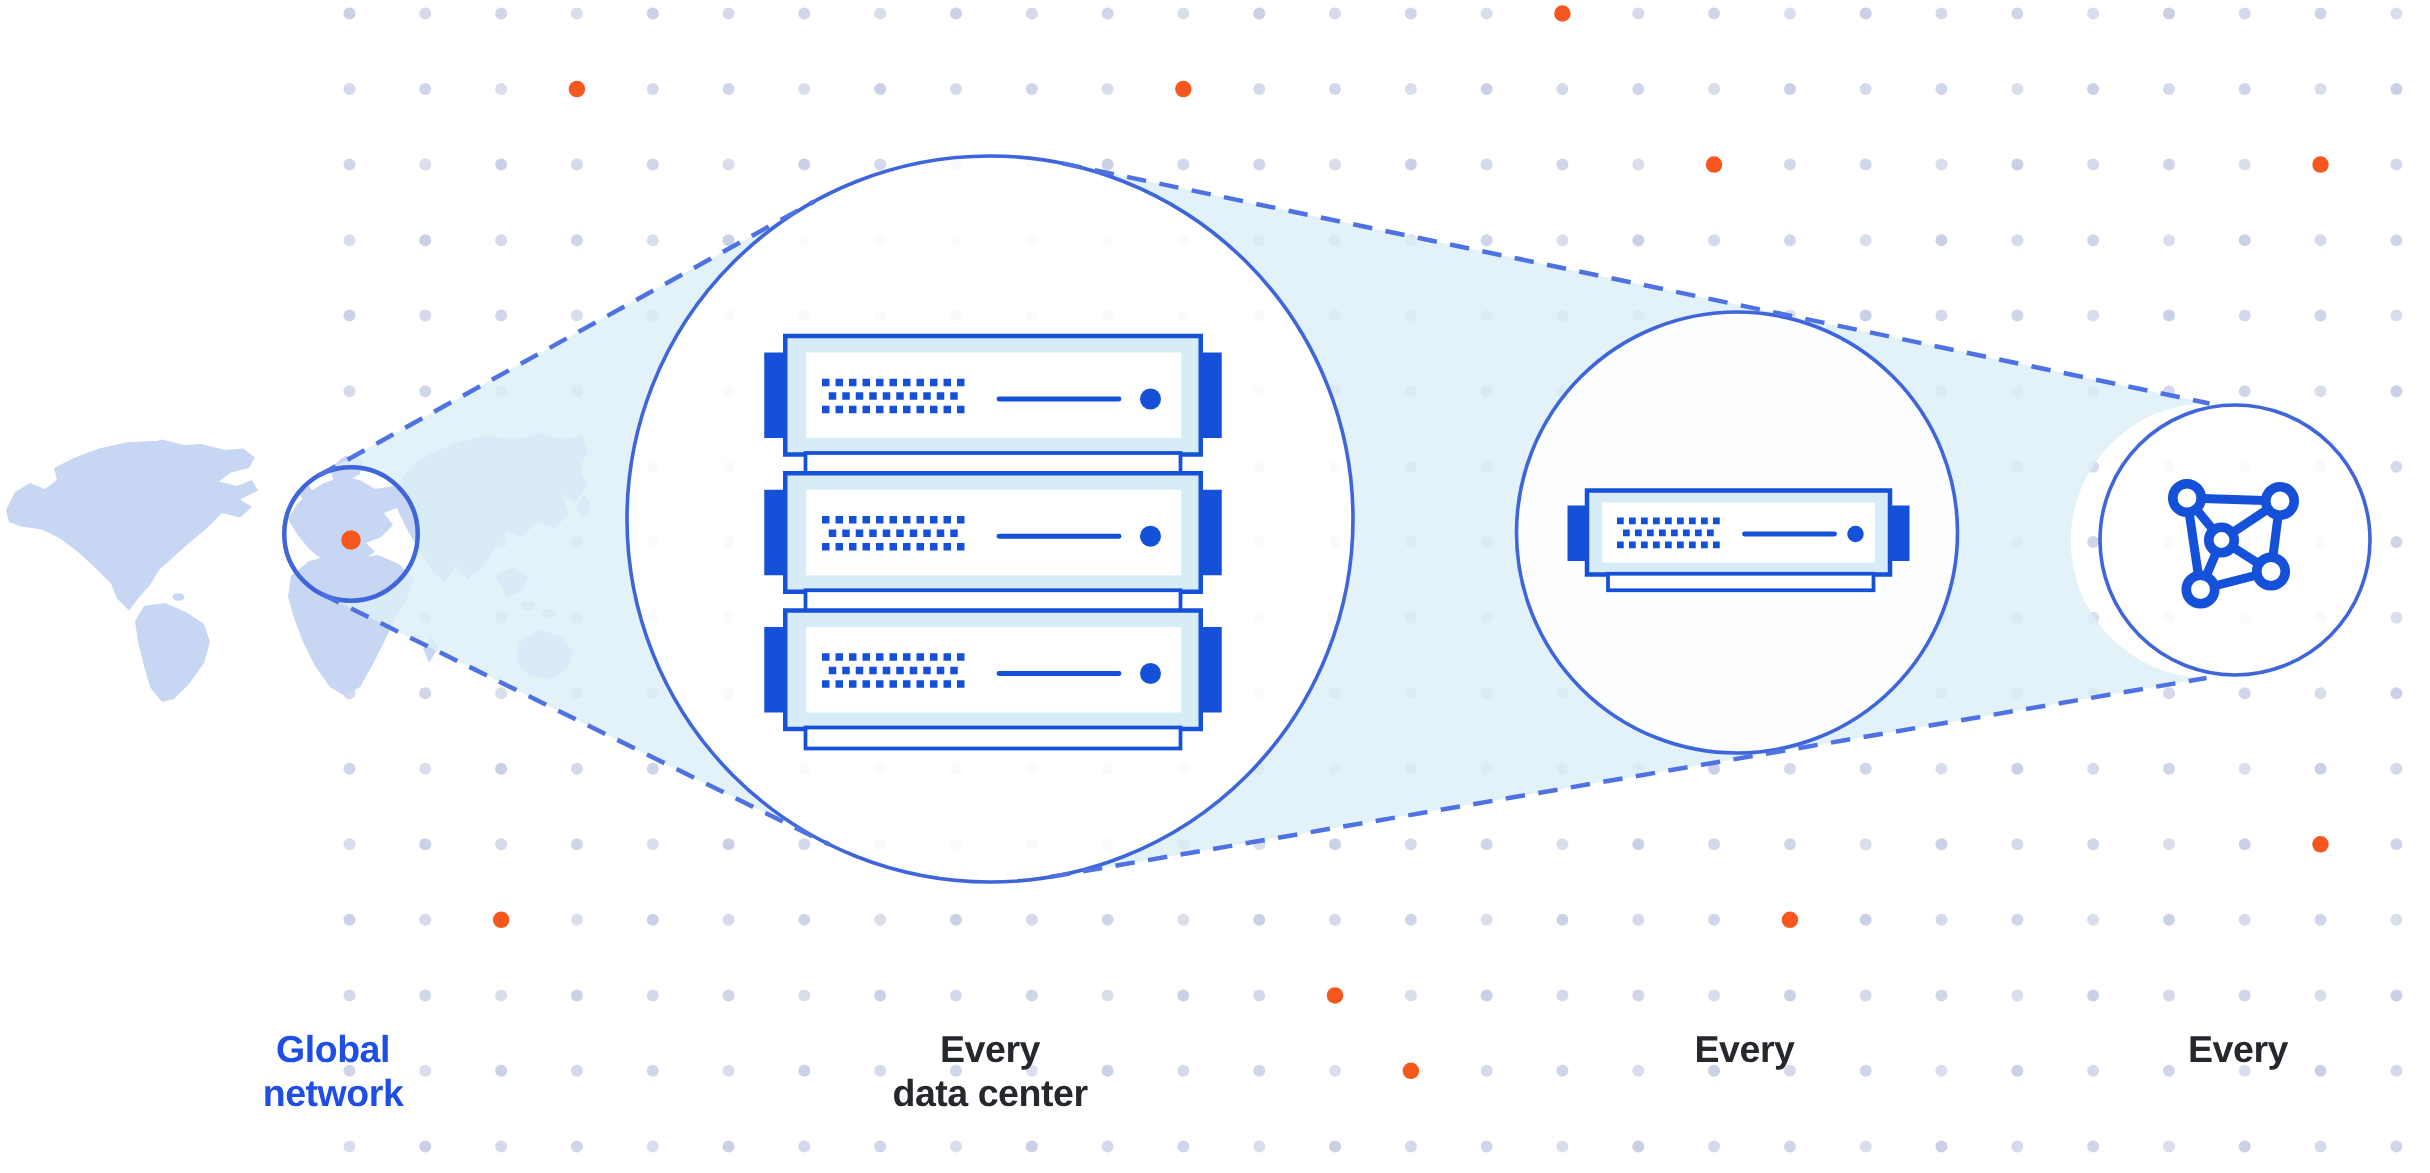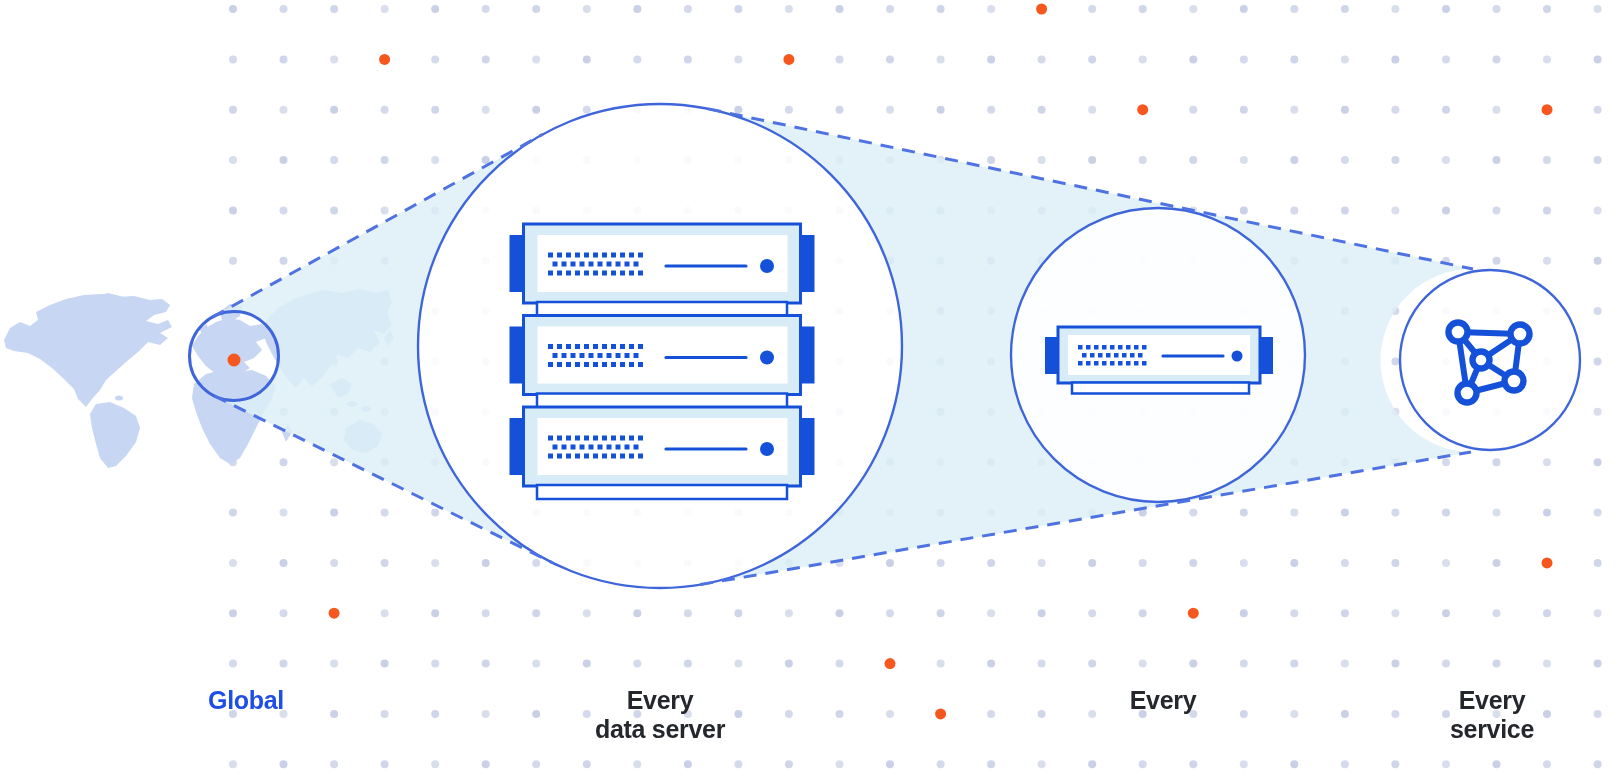--- a/index.html
+++ b/index.html
@@ -704,27 +704,27 @@
       <line class="mesh-edge" x1="1481" y1="360" x2="1514" y2="381"></line>
       <line class="mesh-edge" x1="1481" y1="360" x2="1467" y2="393"></line>
       <circle class="mesh-node" cx="1458" cy="332" r="9.5"></circle>
       <circle class="mesh-node" cx="1520" cy="334" r="9.5"></circle>
       <circle class="mesh-node" cx="1514" cy="381" r="9.5"></circle>
       <circle class="mesh-node" cx="1467" cy="393" r="9.5"></circle>
       <circle class="mesh-node" cx="1481" cy="360" r="8.5"></circle>
     </g>
   </svg>
 
-  <div class="stage-label blue" style="left:136px;top:686px;">
+  <div class="stage-label blue" style="left:112px;top:686px;">
     <div>Global</div>
+    <div>network</div>
   </div>
   <div class="stage-label" style="left:550px;top:686px;">
     <div>Every</div>
-    <div>data server</div>
+    <div>data center</div>
   </div>
   <div class="stage-label" style="left:1053px;top:686px;">
     <div>Every</div>
   </div>
   <div class="stage-label" style="left:1382px;top:686px;">
     <div>Every</div>
-    <div>service</div>
   </div>
 </div>
 
 </body></html>

